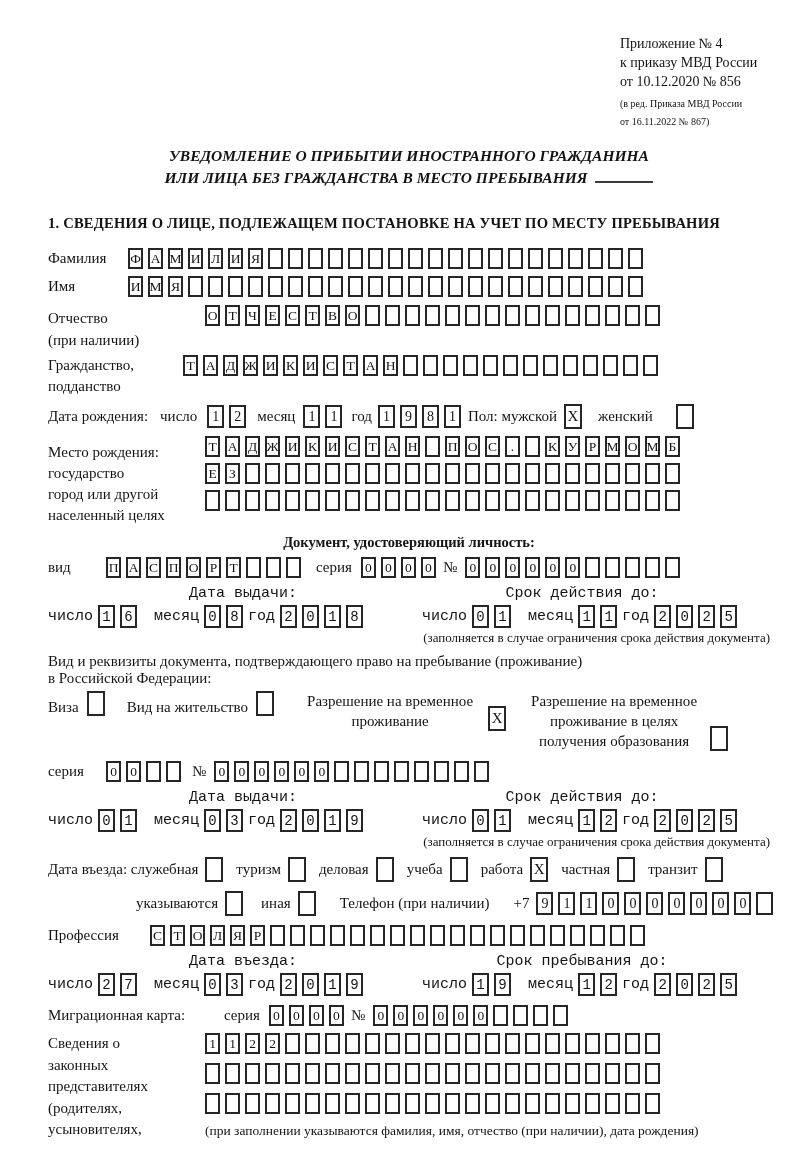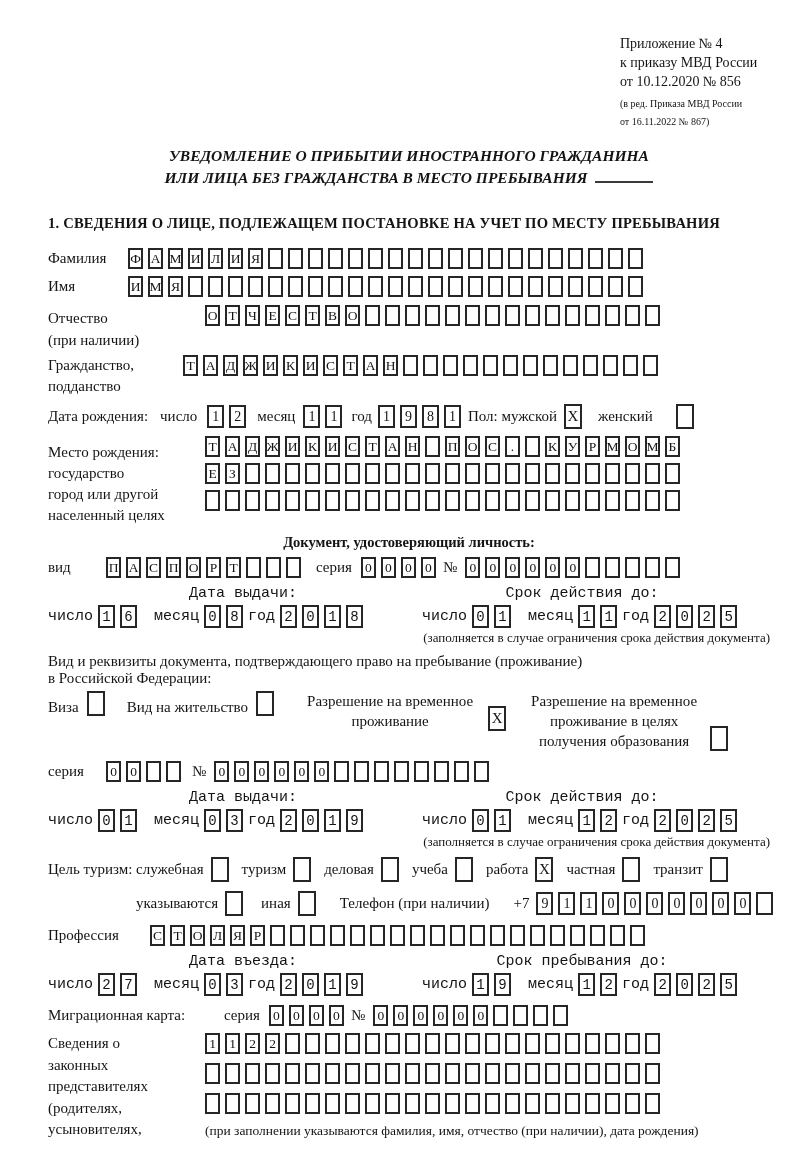--- a/index.html
+++ b/index.html
@@ -539,21 +539,21 @@
             <span class="cell">0</span>
             <span class="cell">2</span>
             <span class="cell">5</span>
           </span>
       </div>
     </div>
   </div>
   <div class="footnote">(заполняется в случае ограничения срока действия документа)</div>
 
   <div class="purpose-row">
-    <span class="plbl">Цель туризм: служебная</span>
+    <span class="plbl">Дата въезда: служебная</span>
     <span class="cells cb pitem">
         <span class="cell"></span>
       </span>
     <span class="plbl">туризм</span>
     <span class="cells cb pitem">
         <span class="cell"></span>
       </span>
     <span class="plbl">деловая</span>
     <span class="cells cb pitem">
         <span class="cell"></span>

